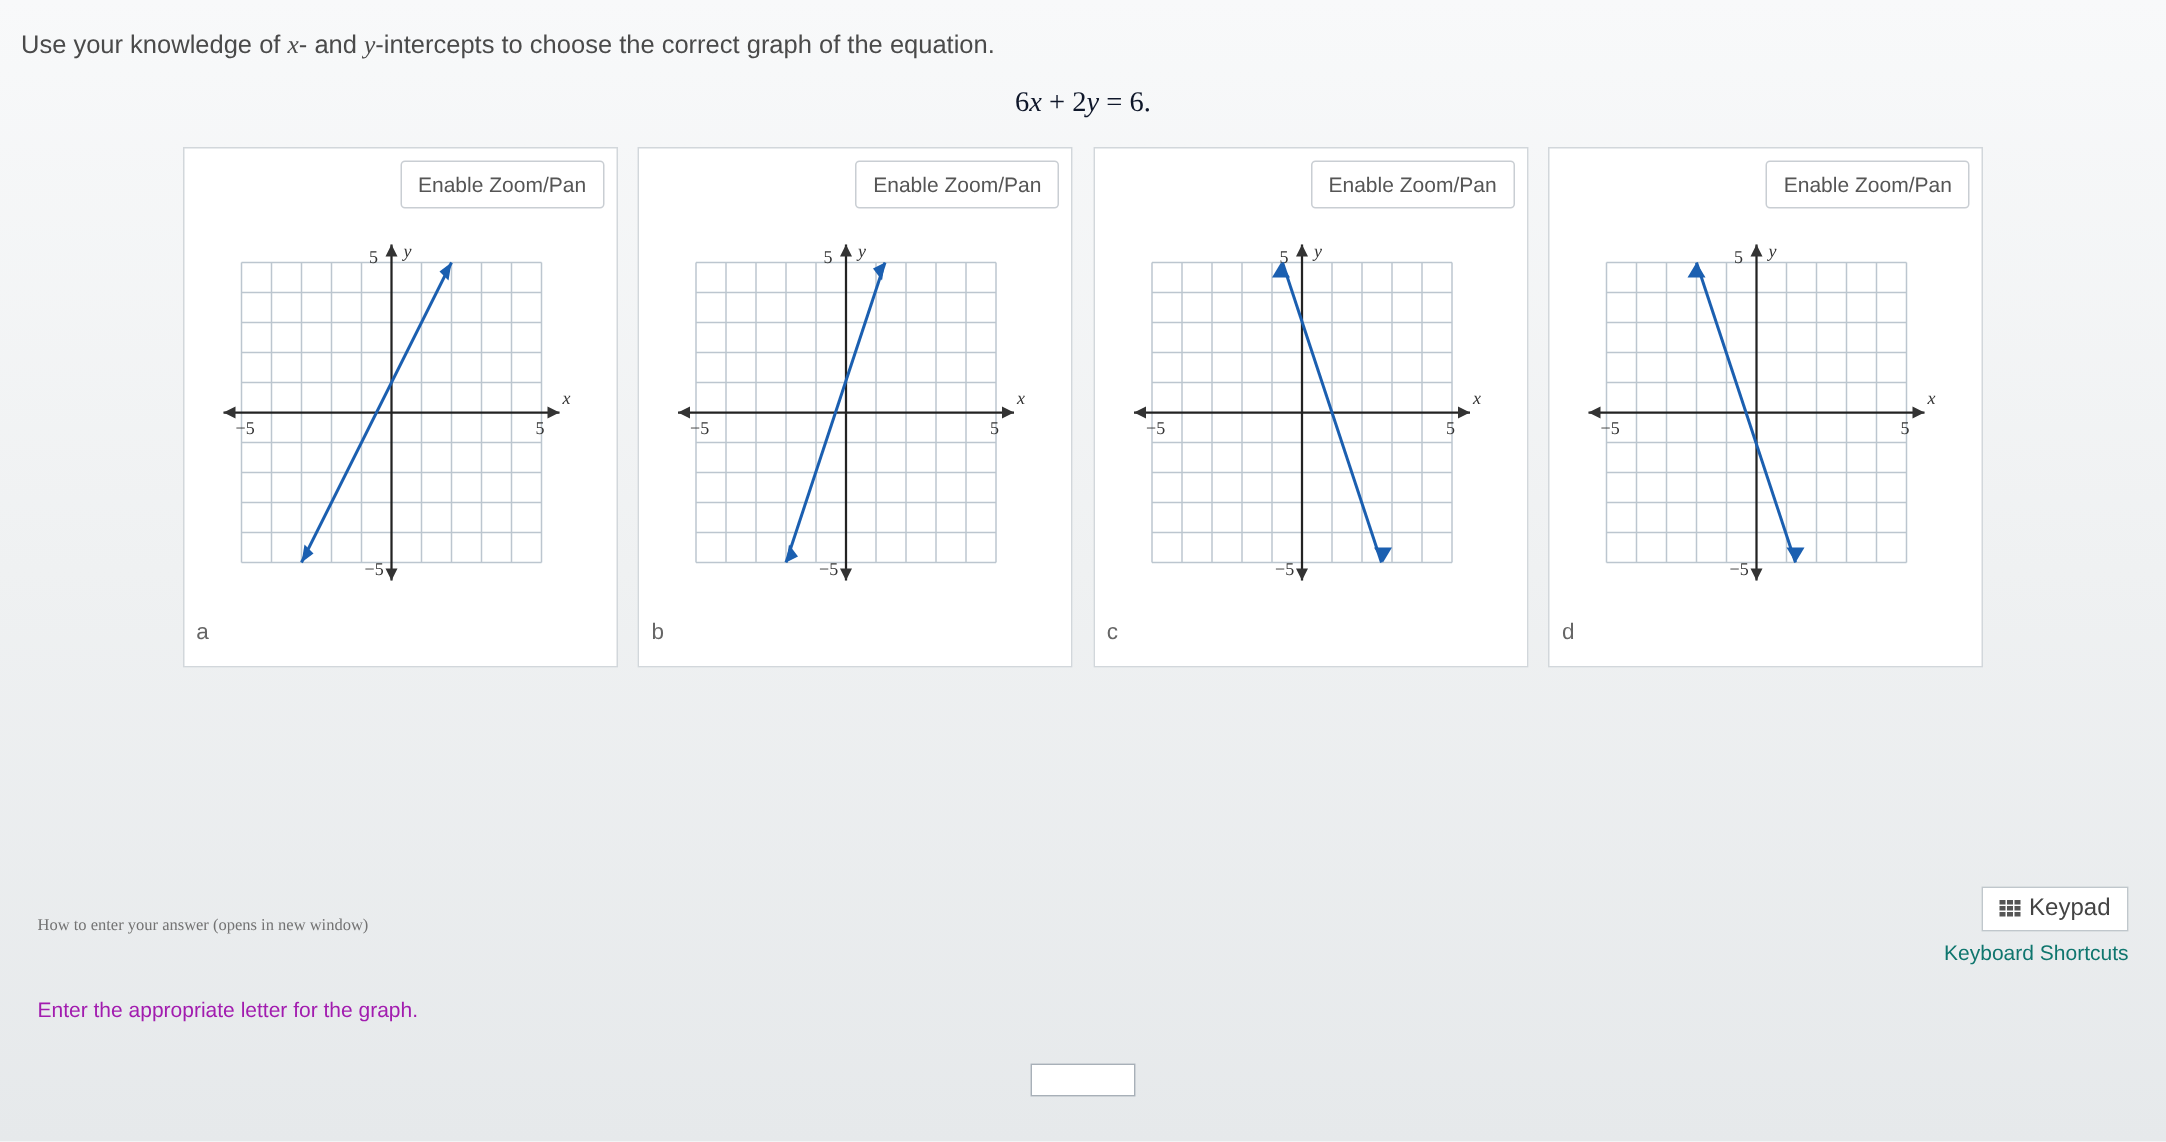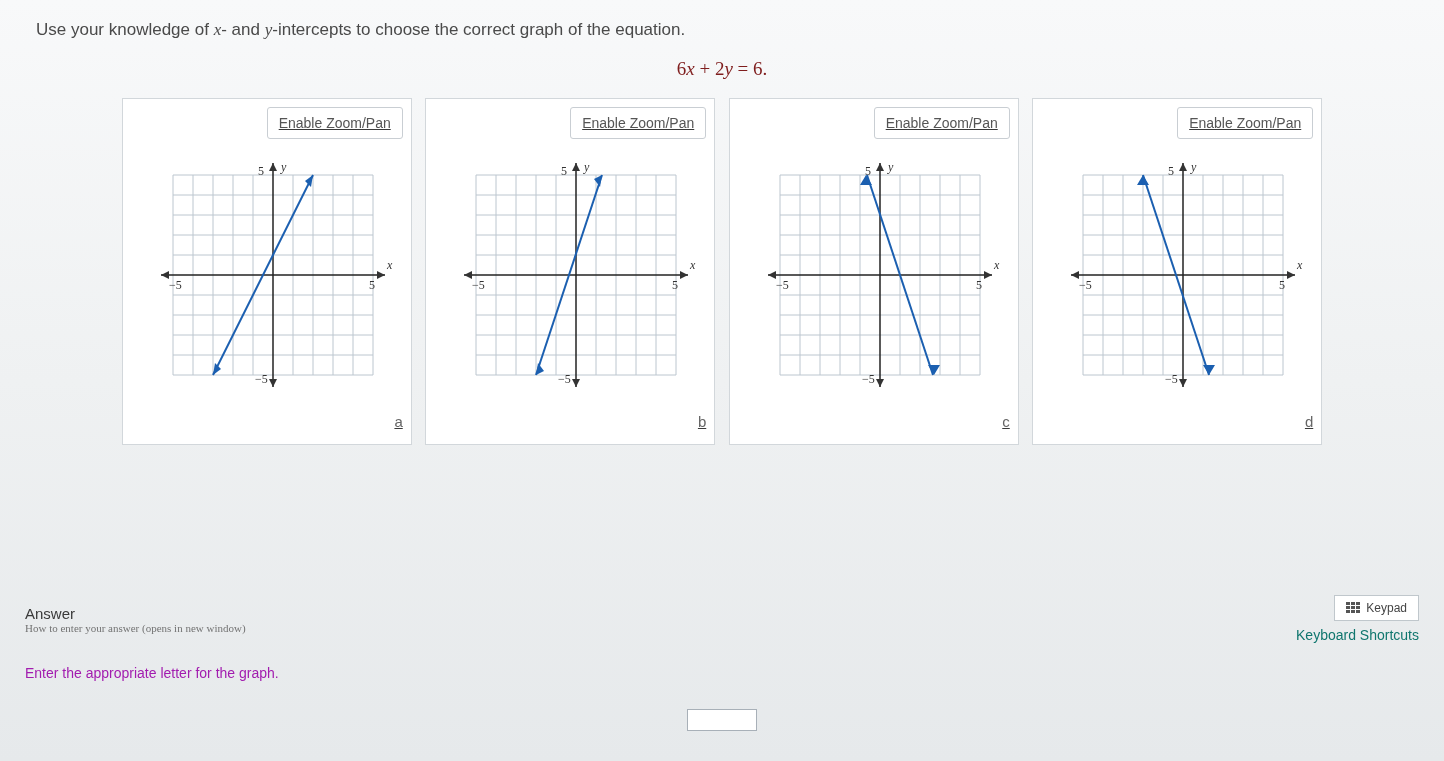--- a/index.html
+++ b/index.html
@@ -10,47 +10,45 @@
   height: 761px;
   padding: 20px 10px;
   color: #3a3a3a;
   position: relative;
 }
 .question-text {
   font-size: 17px;
   color: #4a4a4a;
   margin-bottom: 18px;
   padding-left: 4px;
-  margin-left: 22px;
 }
 .question-text .var { font-style: italic; font-family: 'Times New Roman', serif;}
 .equation {
   text-align: center;
   font-family: 'Times New Roman', serif;
   font-size: 19px;
   margin-bottom: 18px;
-  color: #7f1d1d;
+  color: #0f172a;
 }
 .equation .var { font-style: italic; }
 .graph-row {
   display: flex;
   justify-content: space-around;
   gap: 10px;
   padding: 0 110px;
 }
 .graph-panel {
   background: #fff;
   border: 1px solid #d2d7db;
   width: 290px;
   padding: 8px 8px 14px 8px;
   display: flex;
   flex-direction: column;
-  align-items: flex-end;
+  align-items: flex-start;
   position: relative;
-  text-decoration: underline;
 }
 .zoom-btn {
   align-self: flex-end;
   background: #fff;
   border: 1px solid #c9ced3;
   border-radius: 3px;
   padding: 7px 11px;
   font-size: 14px;
   color: #555;
   cursor: pointer;
@@ -100,21 +98,21 @@
   font-size: 11px;
   color: #737373;
   cursor: pointer;
   font-family: Liberation Serif, serif;
 }
 .ans-right { text-align: right; }
 .keypad-btn {
   background: #fff;
   border: 1px solid #c0c7cc;
   padding: 5px 11px;
-  font-size: 12px;
+  font-size: 16px;
   color: #444;
   cursor: pointer;
   display: inline-flex;
   align-items: center;
   gap: 6px;
 }
 .kp-icon {
   display: inline-block;
   width: 14px; height: 12px;
   background:
@@ -361,21 +359,20 @@
       </svg>
     </div>
     <div class="graph-label">d</div>
   </div>
 
 </div>
 
 <div class="answer-section">
   <div class="ans-row1">
     <div class="ans-left">
-      <div class="ans-title">Answer</div>
       <div class="hint-link">How to enter your answer (opens in new window)</div>
     </div>
     <div class="ans-right">
       <button class="keypad-btn">
         <span class="kp-icon"></span>
         <span>Keypad</span>
       </button>
       <div class="shortcuts-link">Keyboard Shortcuts</div>
     </div>
   </div>

